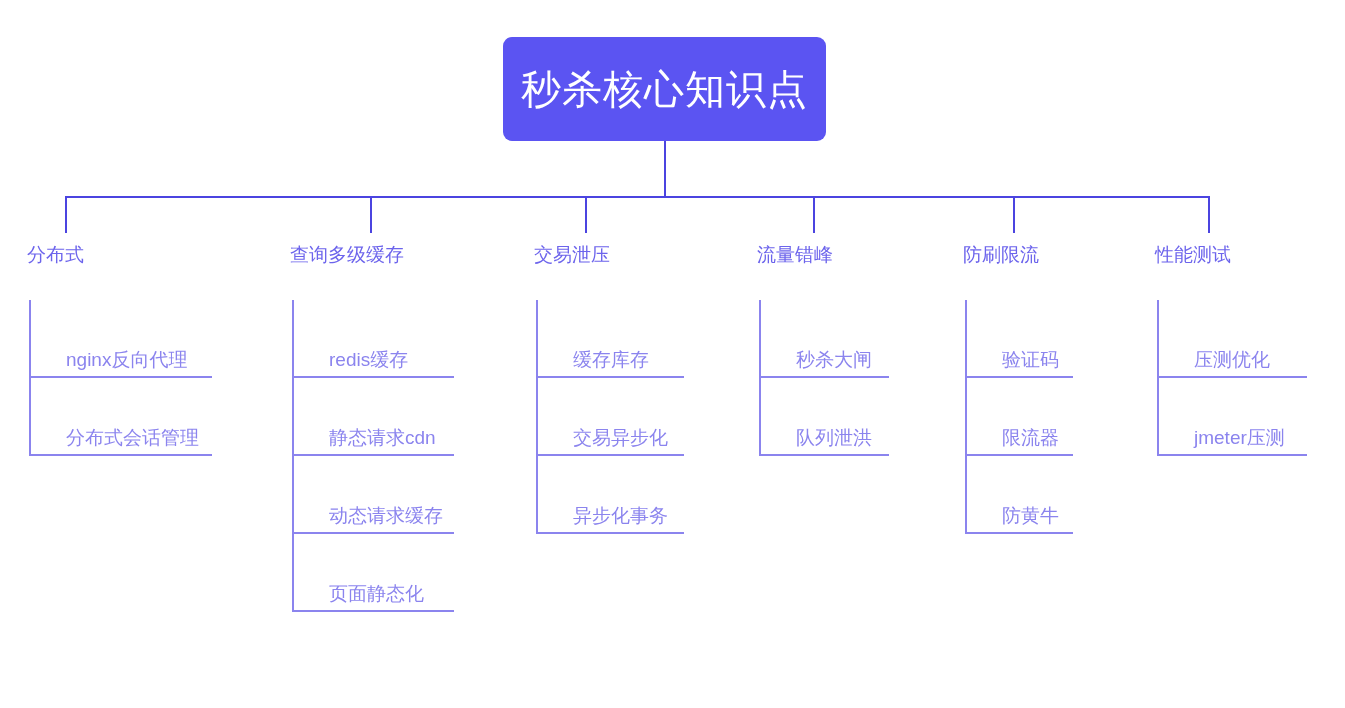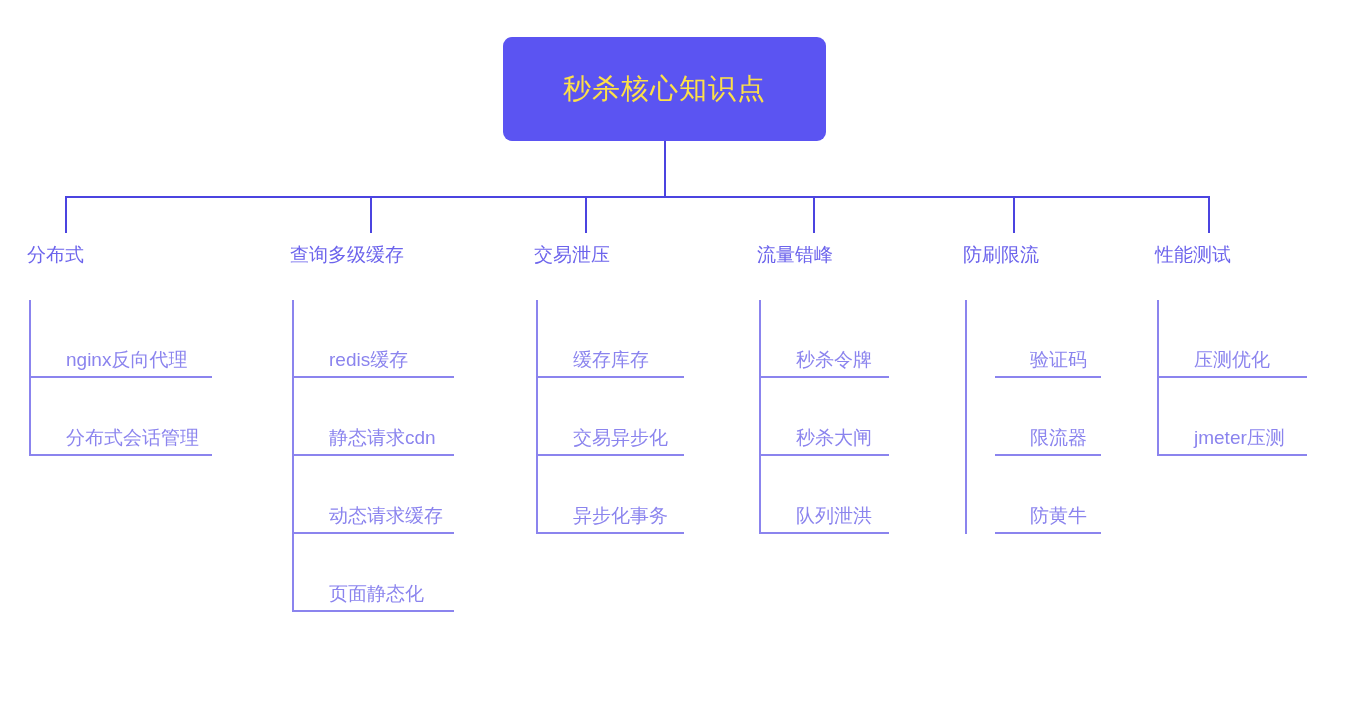--- a/index.html
+++ b/index.html
@@ -28,22 +28,22 @@
     width: 323px;
     height: 104px;
     background: #5b54f2;
     border-radius: 9px;
     display: flex;
     align-items: center;
     justify-content: center;
     box-sizing: border-box;
   }
   .root-node .root-label {
-    color: #fde047;
-    font-size: 28px;
+    color: #ffffff;
+    font-size: 40px;
     line-height: 1;
     letter-spacing: 1px;
     white-space: nowrap;
   }
 
   
   .trunk {
     position: absolute;
     left: 664px;
     top: 141px;
@@ -160,34 +160,31 @@
           <div class="leaf-item">
             <span class="leaf-label">异步化事务</span>
           </div>
         </div>
       </div>
       <div class="drop" style="left: 813px;"></div>
       <div class="branch" style="left: 757px;">
         <div class="branch-label">流量错峰</div>
         <div class="leaf-list" style="width: 128px;">
           <div class="leaf-item">
-            <span class="leaf-label">秒杀令牌</span>
-          </div>
-          <div class="leaf-item">
             <span class="leaf-label">秒杀大闸</span>
           </div>
           <div class="leaf-item">
             <span class="leaf-label">队列泄洪</span>
           </div>
         </div>
       </div>
       <div class="drop" style="left: 1013px;"></div>
       <div class="branch" style="left: 963px;">
         <div class="branch-label">防刷限流</div>
-        <div class="leaf-list" style="width: 106px; padding-left: 28px;">
+        <div class="leaf-list" style="width: 106px;">
           <div class="leaf-item">
             <span class="leaf-label">验证码</span>
           </div>
           <div class="leaf-item">
             <span class="leaf-label">限流器</span>
           </div>
           <div class="leaf-item">
             <span class="leaf-label">防黄牛</span>
           </div>
         </div>

